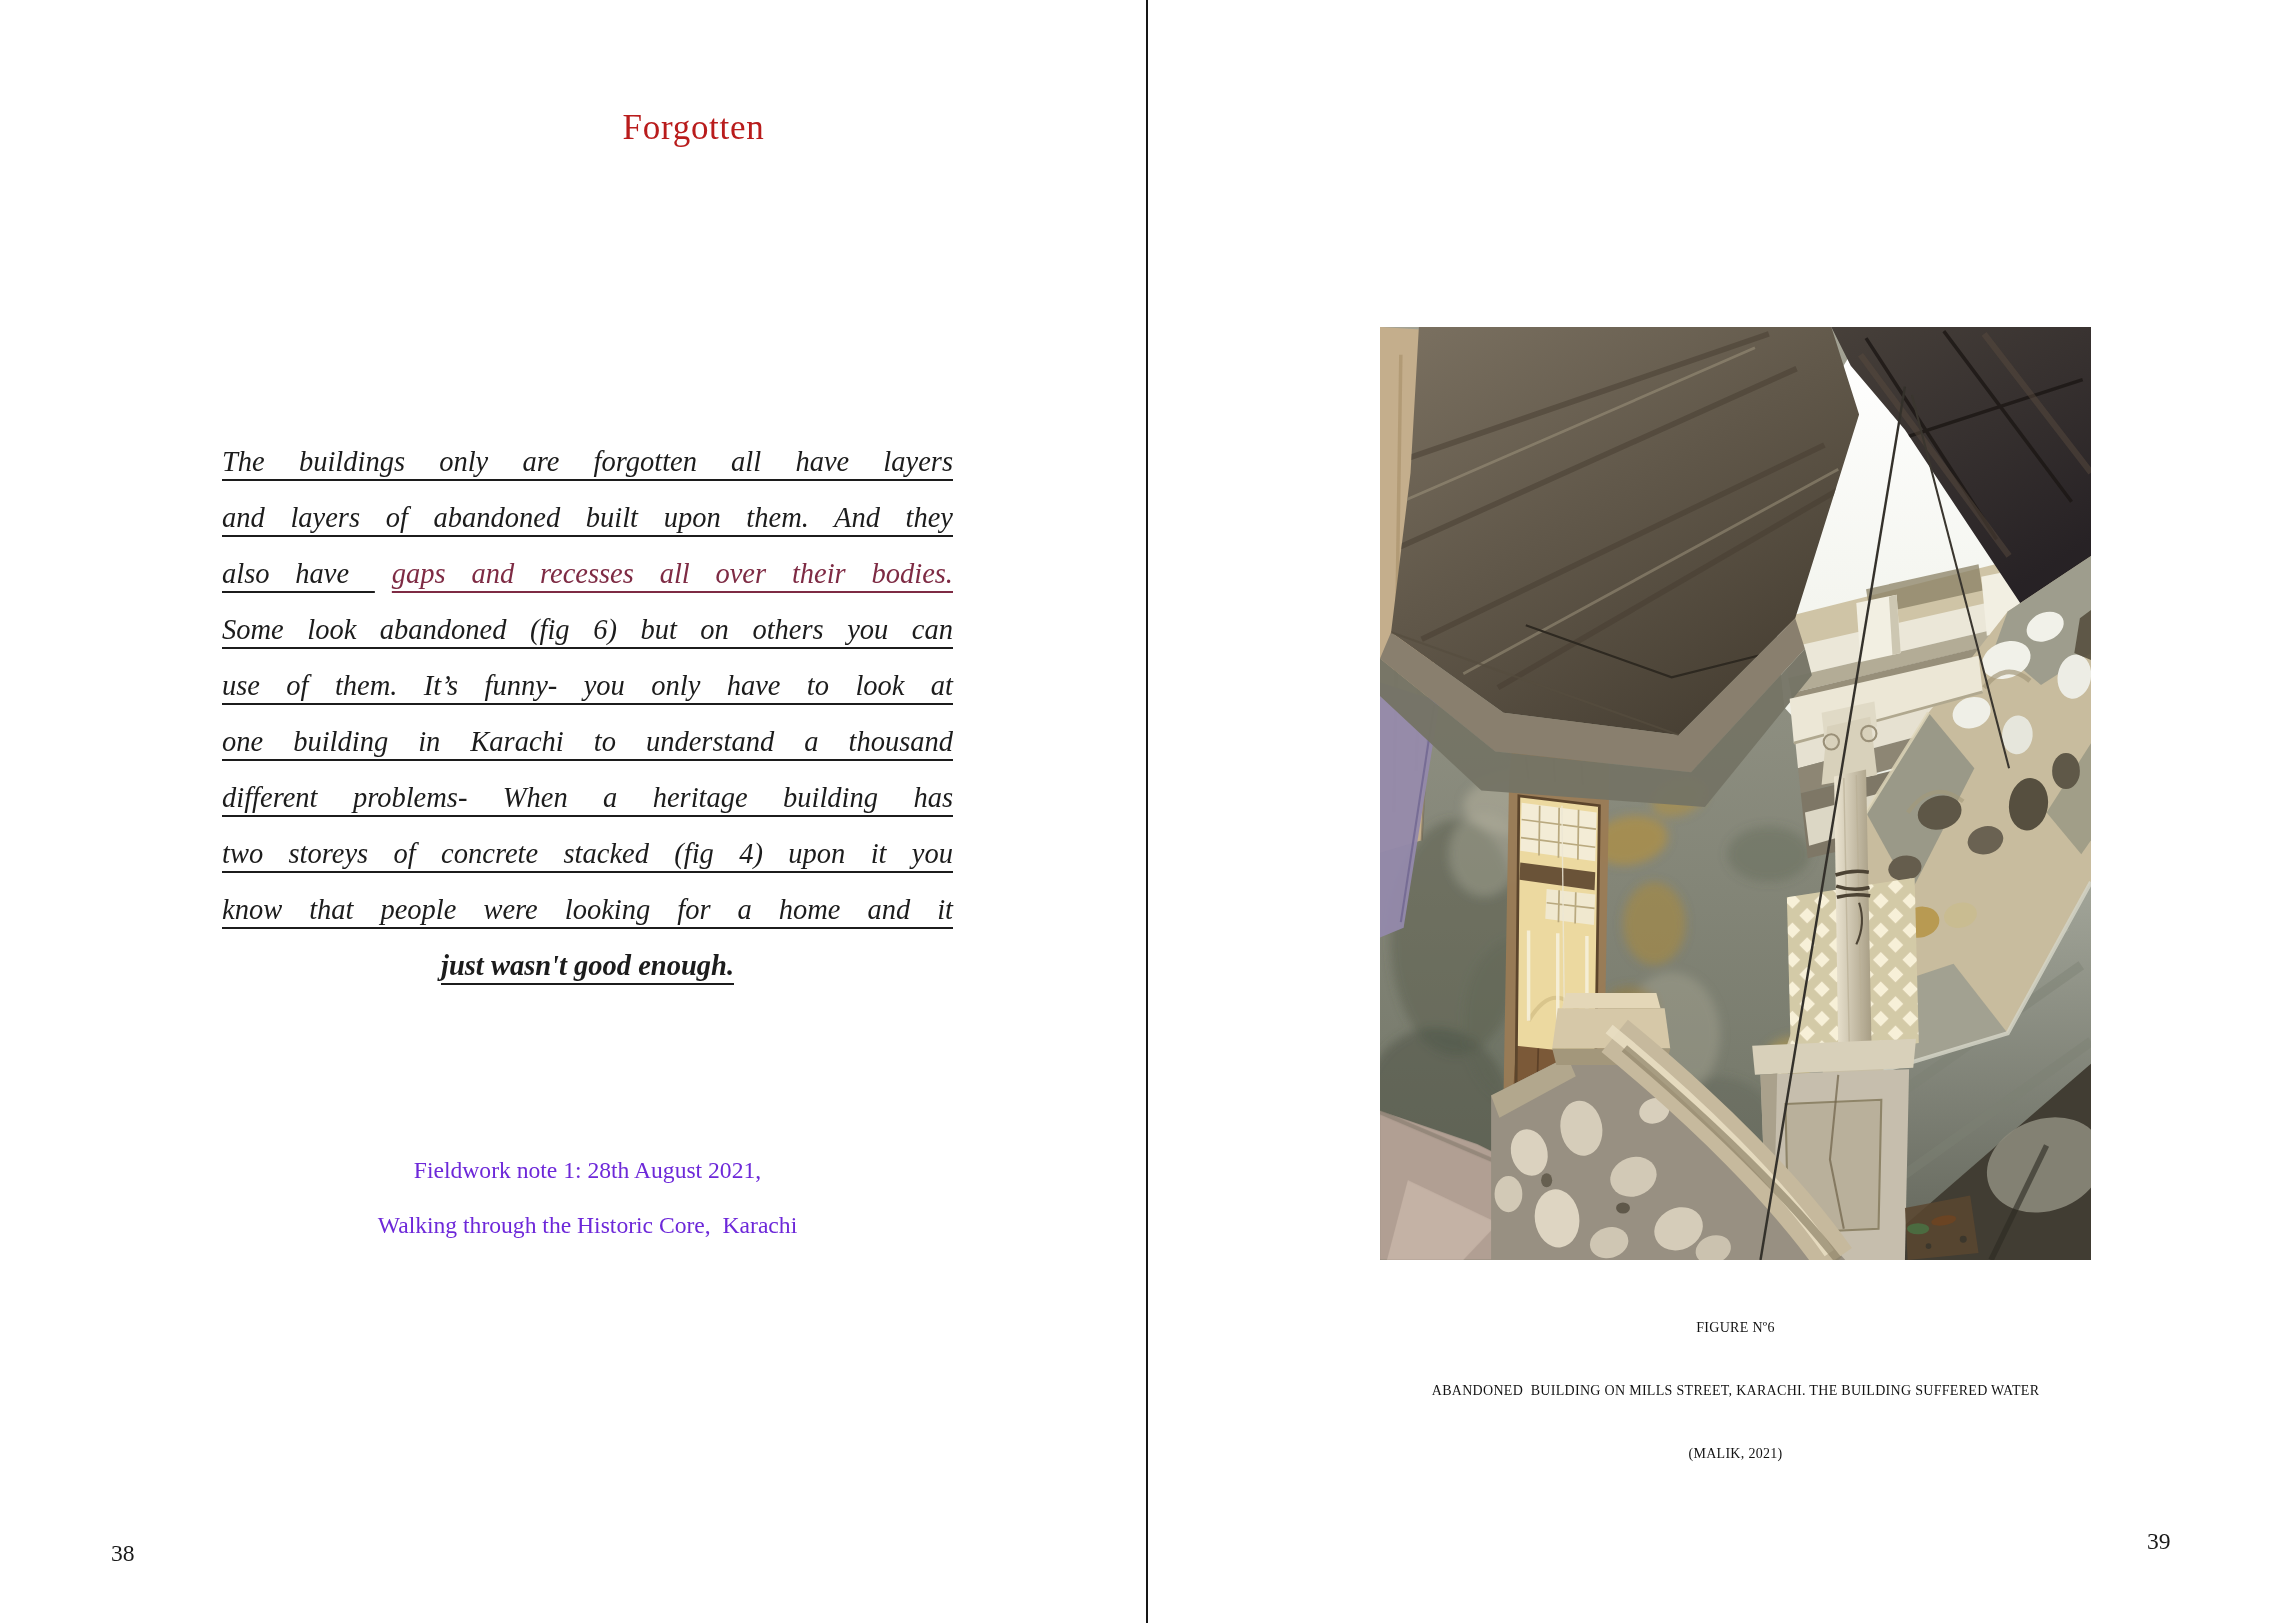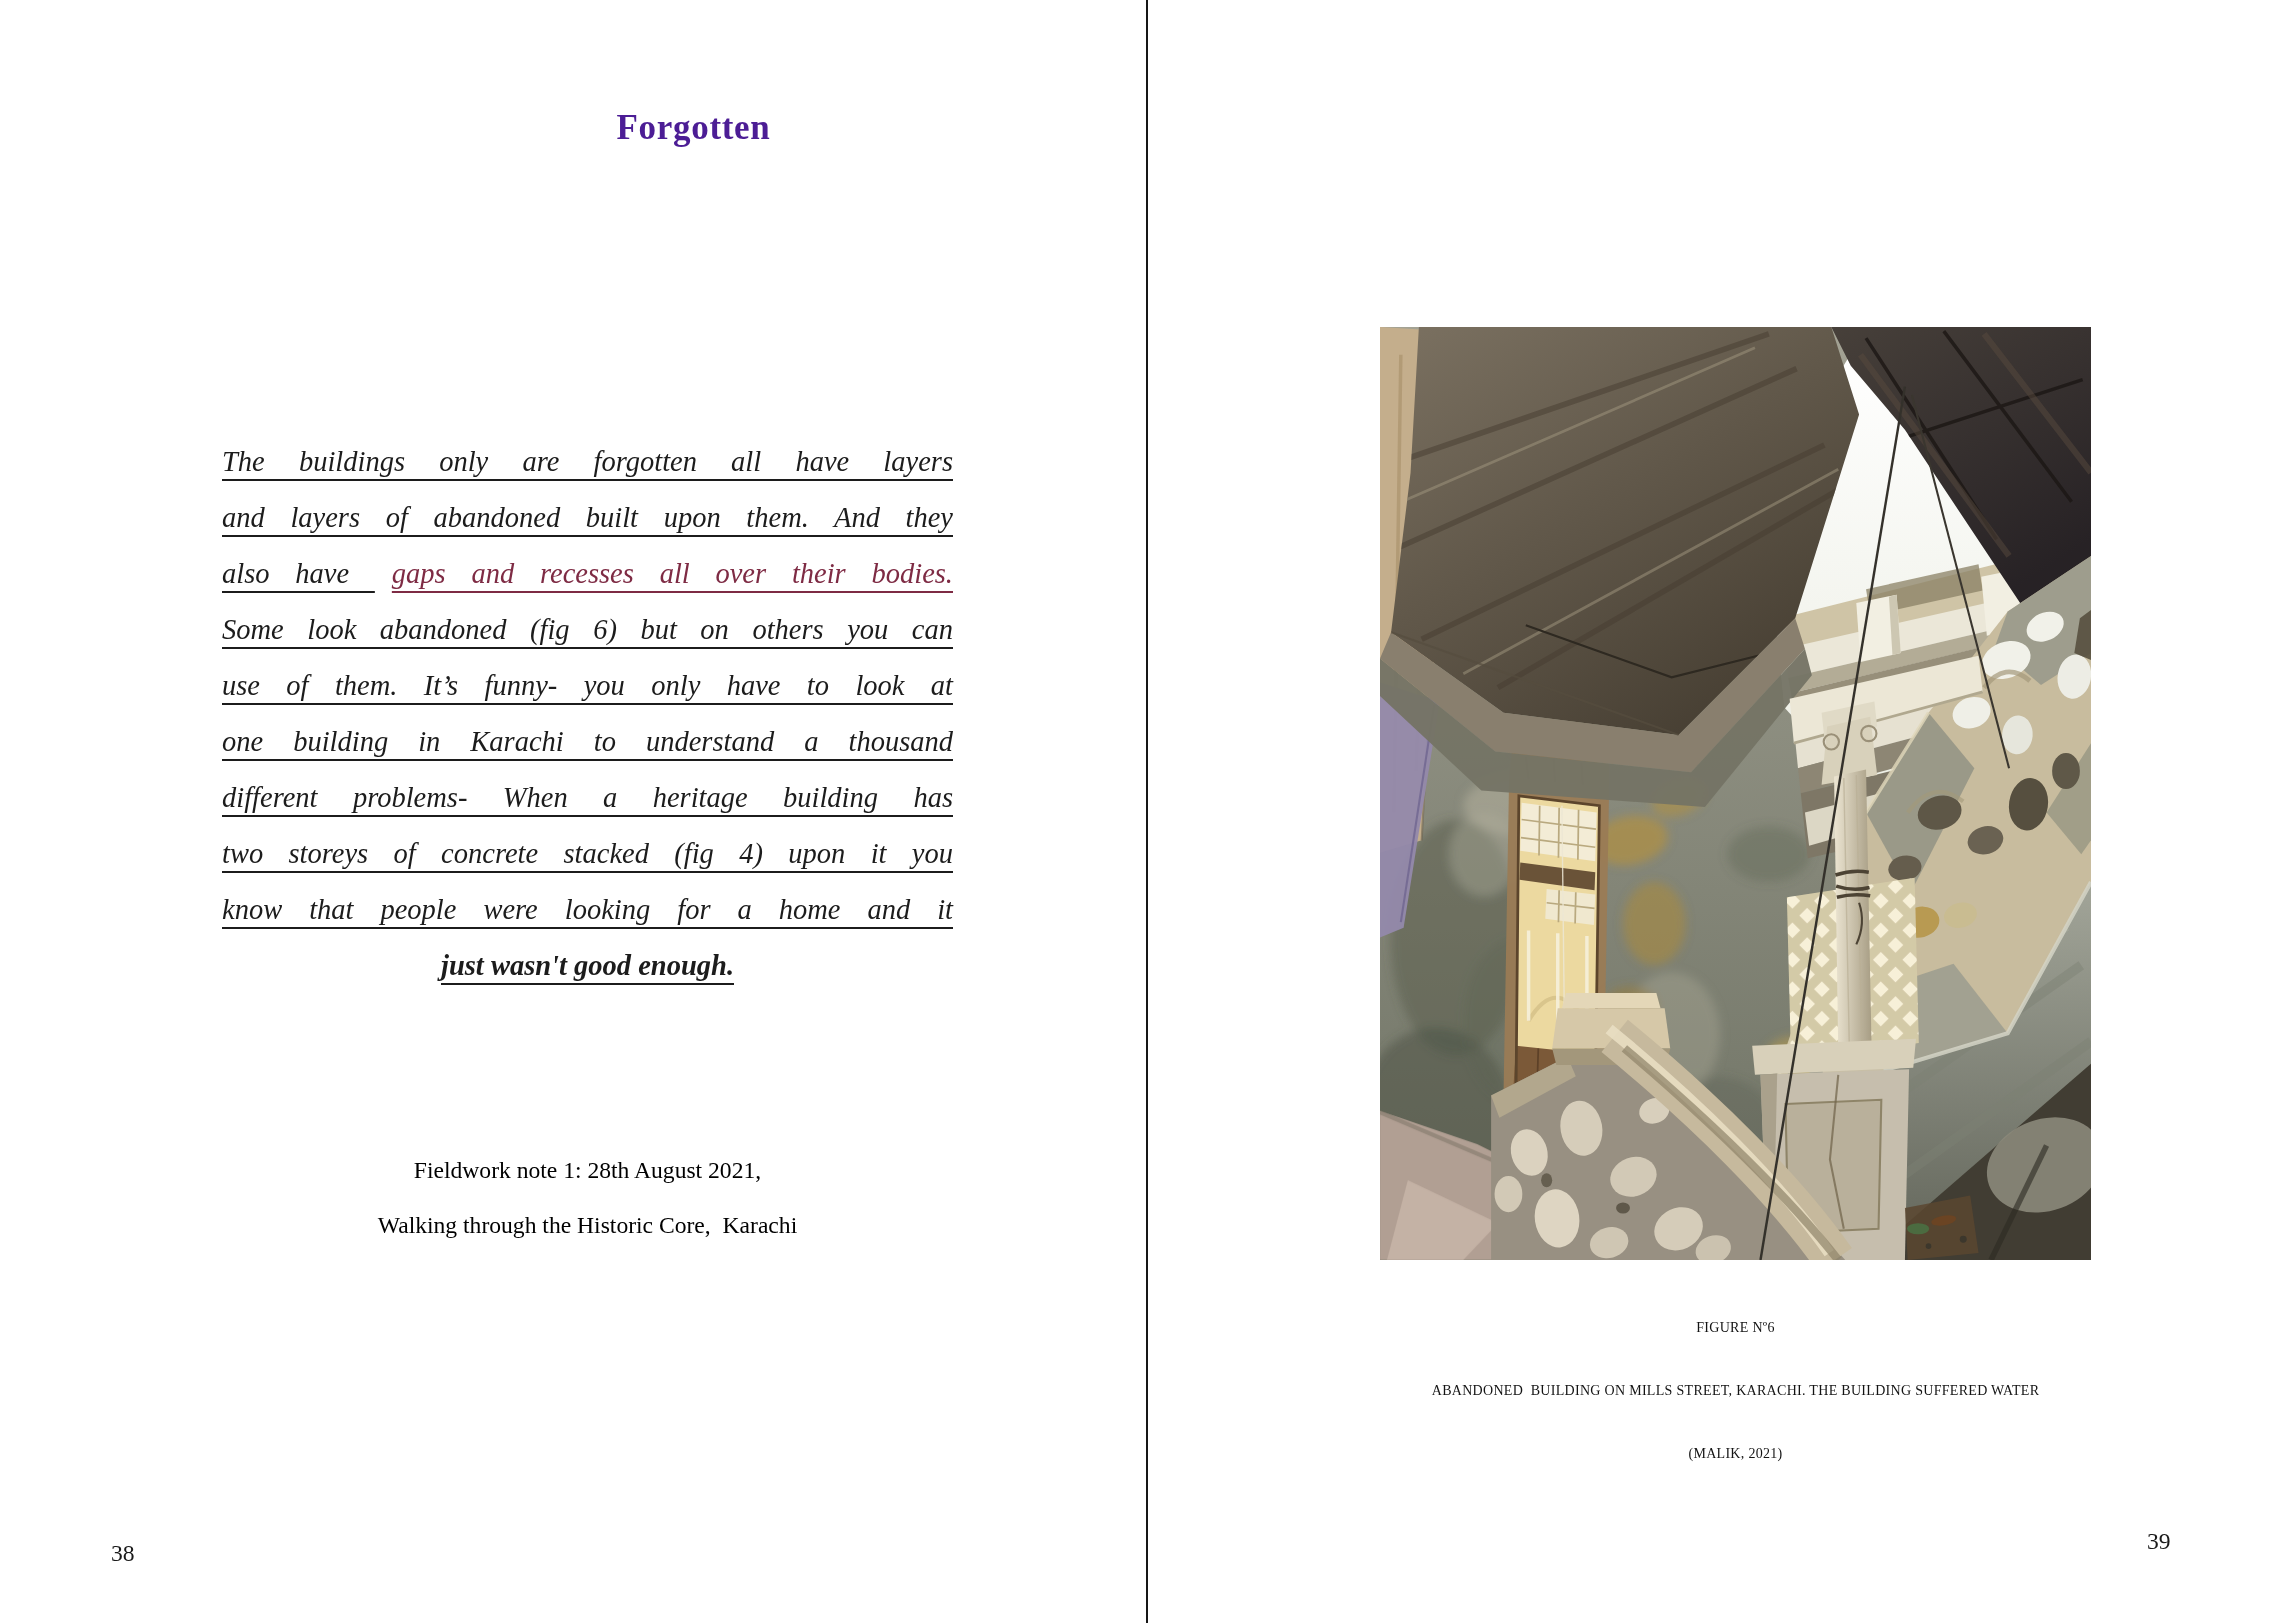--- a/index.html
+++ b/index.html
@@ -1,27 +1,27 @@
 <!DOCTYPE html>
 <html style="font-size:11px"><head>
 <meta charset="utf-8">
 <style>
   html,body{margin:0;padding:0;background:#ffffff;}
   body{width:2295px;height:1623px;position:relative;font-family:"Liberation Serif",serif;color:#1a1a1a;overflow:hidden;}
   .divider{position:absolute;left:1146px;top:0;width:2.1px;height:1623px;background:#161616;}
   .title{position:absolute;left:0;top:108px;width:1387px;margin:0;text-align:center;
-         font-size:35px;font-weight:700;letter-spacing:0.7px;color:#4c1d95;}
+         font-size:35px;font-weight:400;letter-spacing:0.7px;color:#b91c1c;}
   .paragraph{position:absolute;left:222px;top:434px;width:731px;}
   .pline{display:block;width:100%;height:56px;line-height:56px;font-style:italic;font-size:28.5px;
          text-align:justify;text-align-last:justify;white-space:nowrap;color:#1c1c1c;}
   .pline span{text-decoration:underline;text-decoration-thickness:1.7px;text-underline-offset:8.3px;}
   .pline.centered{text-align:center;text-align-last:center;font-weight:bold;}
   .accent{color:#7e2b44;margin-left:17px;}
   .note{position:absolute;left:222px;width:731px;text-align:center;font-size:23.6px;
-        color:#000000;white-space:pre-wrap;}
+        color:#6d28d9;white-space:pre-wrap;}
   .note1{top:1157px;}
   .note2{top:1212px;}
   .pagenum{position:absolute;font-size:23.6px;color:#1a1a1a;}
   .pagenum.left{left:111px;top:1540px;text-align:right;}
   .pagenum.right{left:2147px;top:1528px;}
   .figure{position:absolute;left:1373px;top:320px;width:711px;margin:7px;}
   .photo{display:block;width:711px;height:933px;}
   .caption{margin-top:15.3px;width:711px;text-align:center;font-size:14px;line-height:21px;
            letter-spacing:0.3px;color:#141414;white-space:pre-wrap;}
 </style>

